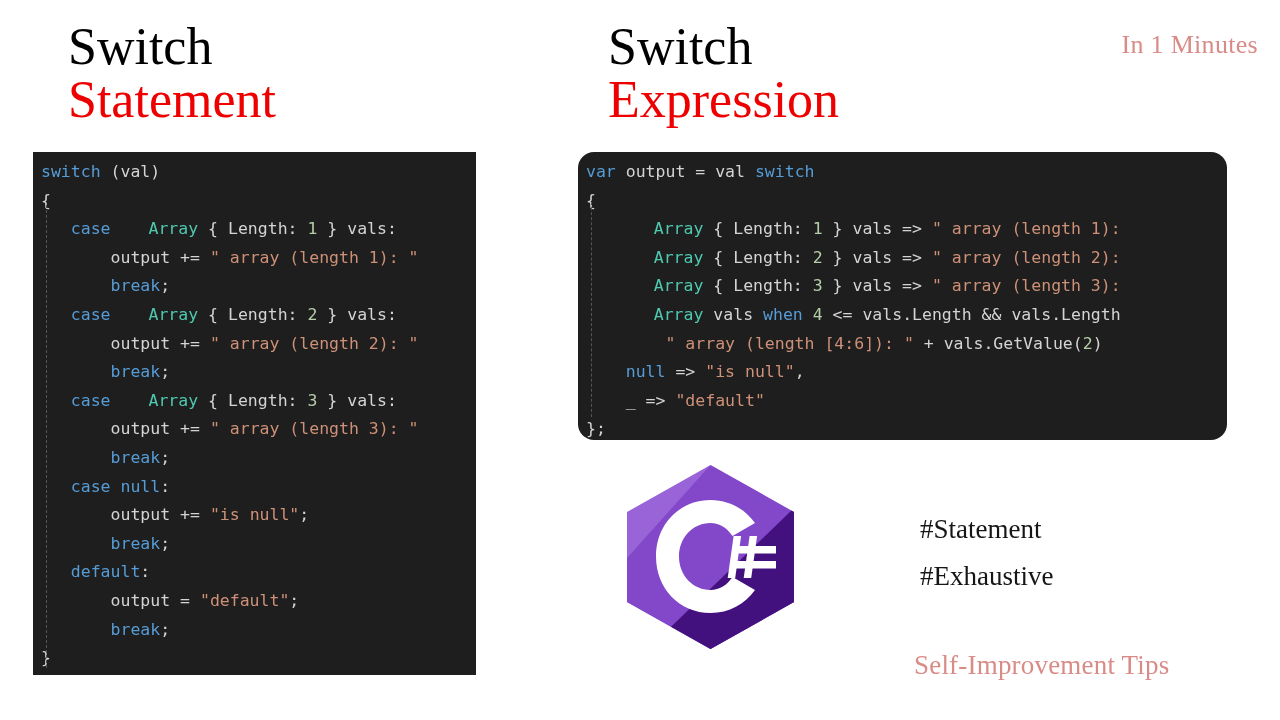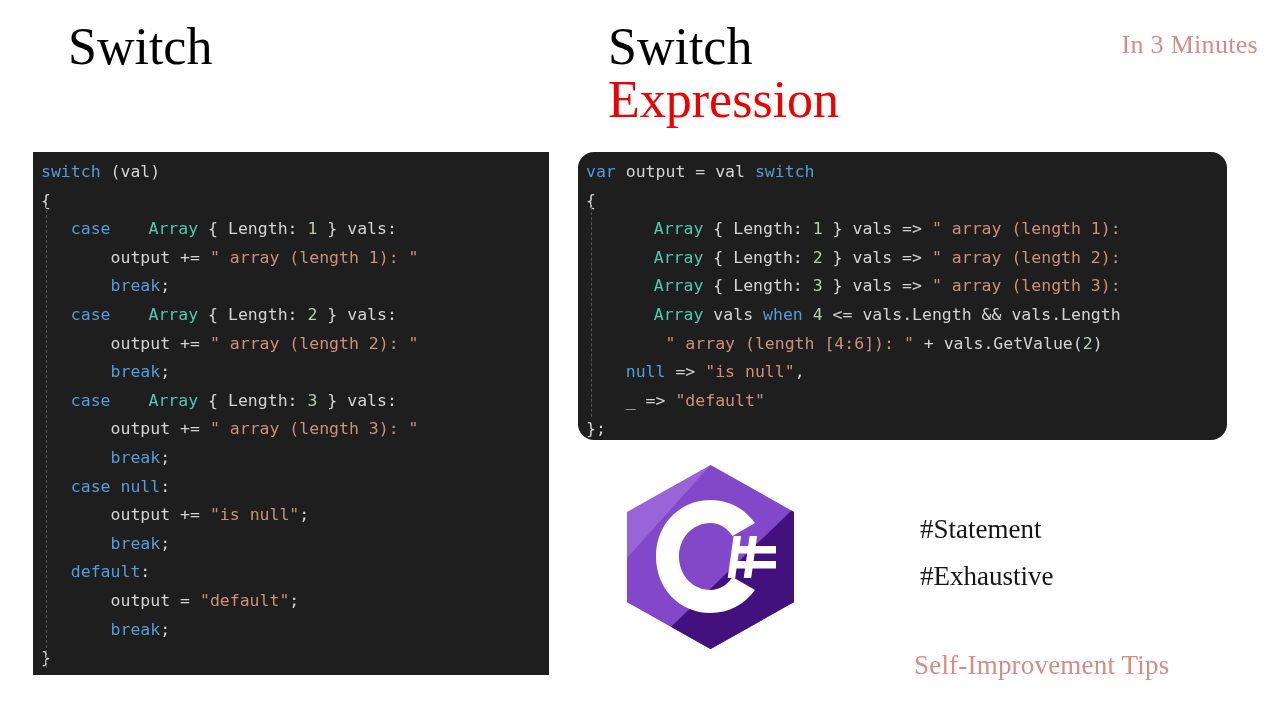--- a/index.html
+++ b/index.html
@@ -55,21 +55,21 @@
     font-family: "DejaVu Sans Mono", "Liberation Mono", monospace;
     font-size: 16.5px;
     line-height: 28.6px;
     white-space: pre;
     overflow: hidden;
     box-sizing: border-box;
   }
   #code-left {
     left: 33px;
     top: 152px;
-    width: 516px;
+    width: 443px;
     height: 523px;
     padding: 6px 0 8px 8px;
   }
   #code-right {
     left: 578px;
     top: 152px;
     width: 649px;
     height: 288px;
     padding: 6px 0 8px 8px;
     border-radius: 16px;
@@ -119,28 +119,29 @@
     font-size: 27px;
     color: #d98b87;
     letter-spacing: 0.2px;
   }
 </style>
 </head>
 <body>
 
 <div class="heading" id="heading-left">
   <span class="line1">Switch</span>
+  <span class="line2">Statement</span>
 </div>
 
 <div class="heading" id="heading-right">
   <span class="line1">Switch</span>
   <span class="line2">Expression</span>
 </div>
 
-<div class="corner-note">In 3 Minutes</div>
+<div class="corner-note">In 1 Minutes</div>
 
 <div class="code-block" id="code-left"><span class="ln"><span class="kw">switch</span><span class="pln"> (val)</span></span><span class="ln"><span class="brc">{</span></span><span class="ln"><span class="pln">   </span><span class="kw">case</span><span class="pln"> </span><span class="typ">Array</span><span class="pln"> { Length: </span><span class="num">1</span><span class="pln"> } vals:</span></span><span class="ln"><span class="pln">       output += </span><span class="str">" array (length 1): "</span></span><span class="ln"><span class="pln">       </span><span class="kw">break</span><span class="pln">;</span></span><span class="ln"><span class="pln">   </span><span class="kw">case</span><span class="pln"> </span><span class="typ">Array</span><span class="pln"> { Length: </span><span class="num">2</span><span class="pln"> } vals:</span></span><span class="ln"><span class="pln">       output += </span><span class="str">" array (length 2): "</span></span><span class="ln"><span class="pln">       </span><span class="kw">break</span><span class="pln">;</span></span><span class="ln"><span class="pln">   </span><span class="kw">case</span><span class="pln"> </span><span class="typ">Array</span><span class="pln"> { Length: </span><span class="num">3</span><span class="pln"> } vals:</span></span><span class="ln"><span class="pln">       output += </span><span class="str">" array (length 3): "</span></span><span class="ln"><span class="pln">       </span><span class="kw">break</span><span class="pln">;</span></span><span class="ln"><span class="pln">   </span><span class="kw">case</span><span class="pln"> </span><span class="kw">null</span><span class="pln">:</span></span><span class="ln"><span class="pln">       output += </span><span class="str">"is null"</span><span class="pln">;</span></span><span class="ln"><span class="pln">       </span><span class="kw">break</span><span class="pln">;</span></span><span class="ln"><span class="pln">   </span><span class="kw">default</span><span class="pln">:</span></span><span class="ln"><span class="pln">       output = </span><span class="str">"default"</span><span class="pln">;</span></span><span class="ln"><span class="pln">       </span><span class="kw">break</span><span class="pln">;</span></span><span class="ln"><span class="brc">}</span></span></div>
 <div class="guide" id="guide-left-1"></div>
 
 <div class="code-block" id="code-right"><span class="ln"><span class="kw">var</span><span class="pln"> output = val </span><span class="kw">switch</span></span><span class="ln"><span class="brc">{</span></span><span class="ln"><span class="pln">    </span><span class="typ">Array</span><span class="pln"> { Length: </span><span class="num">1</span><span class="pln"> } vals =&gt; </span><span class="str">" array (length 1):</span></span><span class="ln"><span class="pln">    </span><span class="typ">Array</span><span class="pln"> { Length: </span><span class="num">2</span><span class="pln"> } vals =&gt; </span><span class="str">" array (length 2):</span></span><span class="ln"><span class="pln">    </span><span class="typ">Array</span><span class="pln"> { Length: </span><span class="num">3</span><span class="pln"> } vals =&gt; </span><span class="str">" array (length 3):</span></span><span class="ln"><span class="pln">    </span><span class="typ">Array</span><span class="pln"> vals </span><span class="kw">when</span><span class="pln"> </span><span class="num">4</span><span class="pln"> &lt;= vals.Length &amp;&amp; vals.Length</span></span><span class="ln"><span class="pln">        </span><span class="str">" array (length [4:6]): "</span><span class="pln"> + vals.GetValue(</span><span class="num">2</span><span class="pln">)</span></span><span class="ln"><span class="pln">    </span><span class="kw">null</span><span class="pln"> =&gt; </span><span class="str">"is null"</span><span class="pln">,</span></span><span class="ln"><span class="pln">    _ =&gt; </span><span class="str">"default"</span></span><span class="ln"><span class="brc">};</span></span></div>
 <div class="guide" id="guide-right-1"></div>
 
 <div id="csharp-logo">
   <svg viewBox="0 0 185 190" width="185" height="190" xmlns="http://www.w3.org/2000/svg">
     <defs>

